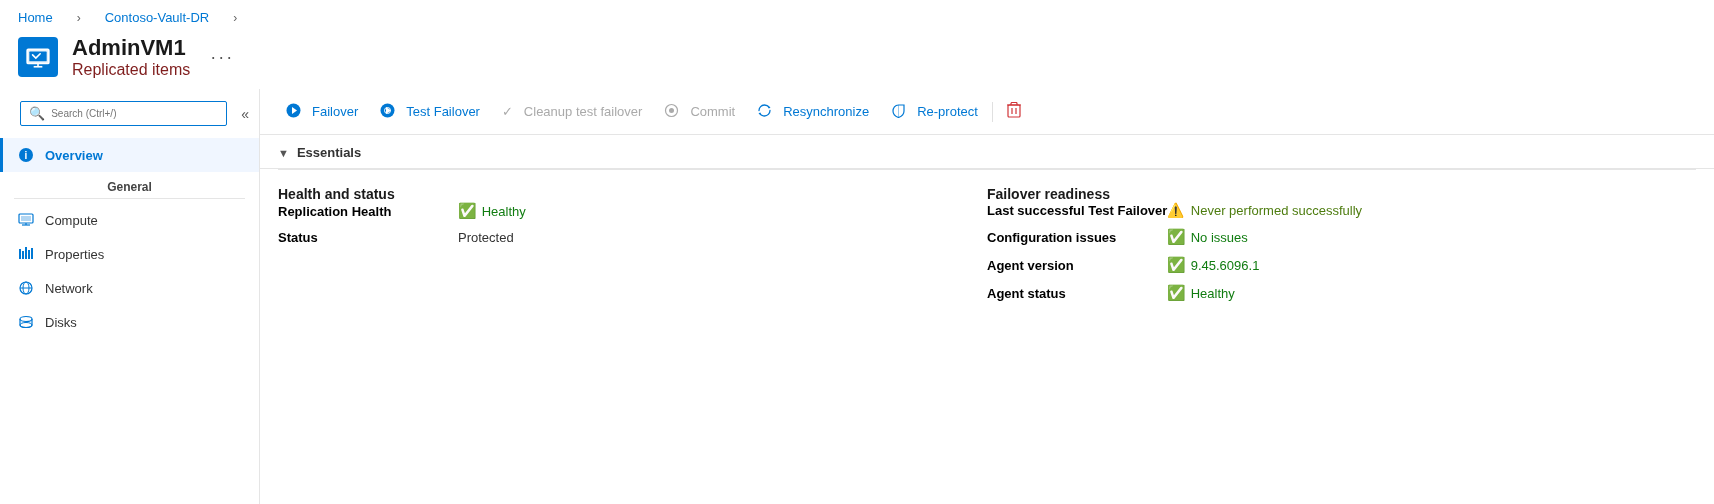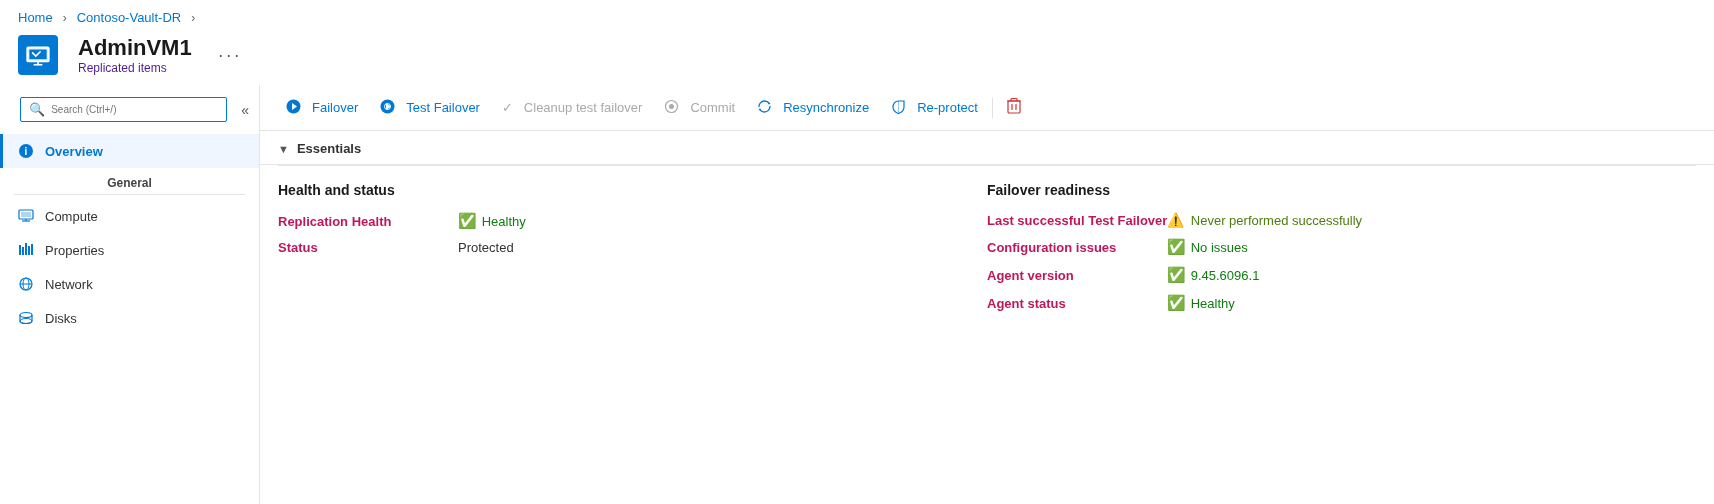--- a/index.html
+++ b/index.html
@@ -1,28 +1,28 @@
 <!DOCTYPE html>
 <html><head>
   <meta charset="utf-8">
   <style>
     * { box-sizing: border-box; margin: 0; padding: 0; }
     body { font-family: 'Segoe UI', Arial, sans-serif; font-size: 13px; color: #333; background: #fff; display: flex; flex-direction: column; height: 504px; overflow: hidden; }
 
     
-    .breadcrumb { display: flex; align-items: center; padding: 10px 18px 4px; gap: 10px; font-size: 13px; }
+    .breadcrumb { display: flex; align-items: center; padding: 10px 18px 4px; gap: 24px; font-size: 13px; }
     .breadcrumb a { color: #0078d4; text-decoration: none; }
     .breadcrumb-sep { color: #666; font-size: 12px; }
 
     
-    .page-header { display: flex; align-items: center; padding: 6px 18px 10px; gap: 20px; }
+    .page-header { display: flex; align-items: center; padding: 6px 18px 10px; gap: 14px; }
     .page-header-icon { width: 40px; height: 40px; background: #0078d4; border-radius: 4px; display: flex; align-items: center; justify-content: center; }
     .page-header-icon svg { width: 26px; height: 26px; fill: white; }
     .page-header-text h1 { font-size: 22px; font-weight: 600; color: #1a1a1a; }
-    .page-header-text .subtitle { font-size: 12px; color: #4c1d95; }
+    .page-header-text .subtitle { font-size: 16px; color: #7f1d1d; }
     .ellipsis-btn { background: none; border: none; font-size: 18px; cursor: pointer; color: #555; padding: 2px 6px; letter-spacing: 2px; }
 
     
     .main-layout { display: flex; flex: 1; overflow: hidden; }
 
     
     .sidebar { width: 260px; border-right: 1px solid #e5e5e5; display: flex; flex-direction: column; overflow-y: auto; }
     .search-box { margin: 8px 10px; display: flex; align-items: center; border: 1.5px solid #0078d4; border-radius: 2px; padding: 4px 8px; gap: 6px; }
     .search-box input { border: none; outline: none; font-size: 10px; flex: 1; color: #333; }
     .search-box .search-icon { color: #0078d4; font-size: 13px; }
@@ -43,23 +43,23 @@
     .toolbar-divider { width: 1px; height: 20px; background: #e0e0e0; margin: 0 2px; }
     .delete-btn { color: #d13438; }
 
     
     .essentials-header { display: flex; align-items: center; gap: 8px; padding: 10px 18px 8px; border-bottom: 1px solid #e5e5e5; font-size: 13px; font-weight: 600; color: #333; cursor: pointer; }
     .essentials-header .chevron { font-size: 11px; color: #555; }
 
     .essentials-body { display: flex; gap: 0; padding: 16px 18px; flex: 1; overflow-y: auto; }
 
     .essentials-col { flex: 1; padding-right: 30px; }
-    .essentials-col h3 { font-size: 14px; font-weight: 700; color: #1a1a1a; margin-bottom: 14px; }
+    .essentials-col h3 { font-size: 14px; font-weight: 700; color: #1a1a1a; }
     .essentials-row { display: flex; align-items: center; margin-bottom: 10px; gap: 0; }
-    .essentials-label { font-weight: 700; font-size: 13px; color: #be185d; min-width: 180px; }
+    .essentials-label { font-weight: 700; font-size: 13px; color: #000000; min-width: 180px; }
     .essentials-value { font-size: 13px; color: #333; display: flex; align-items: center; gap: 6px; }
     .status-healthy { color: #107c10; display: flex; align-items: center; gap: 5px; }
     .status-ok { color: #107c10; display: flex; align-items: center; gap: 5px; }
 
     .check-circle { color: #107c10; font-size: 15px; }
     .warning-triangle { color: #d48b00; font-size: 14px; }
 
     .link-warning { color: #4d7c0f; text-decoration: none; }
 
     .separator { border: none; border-top: 1px solid #e5e5e5; margin: 0 18px; }

